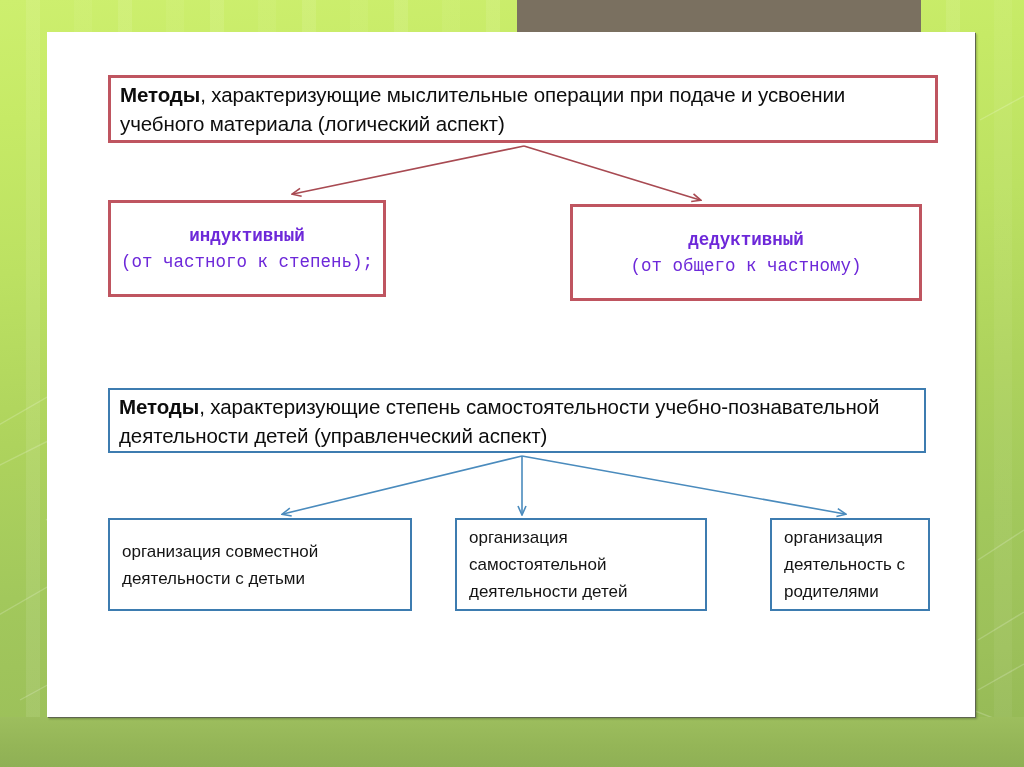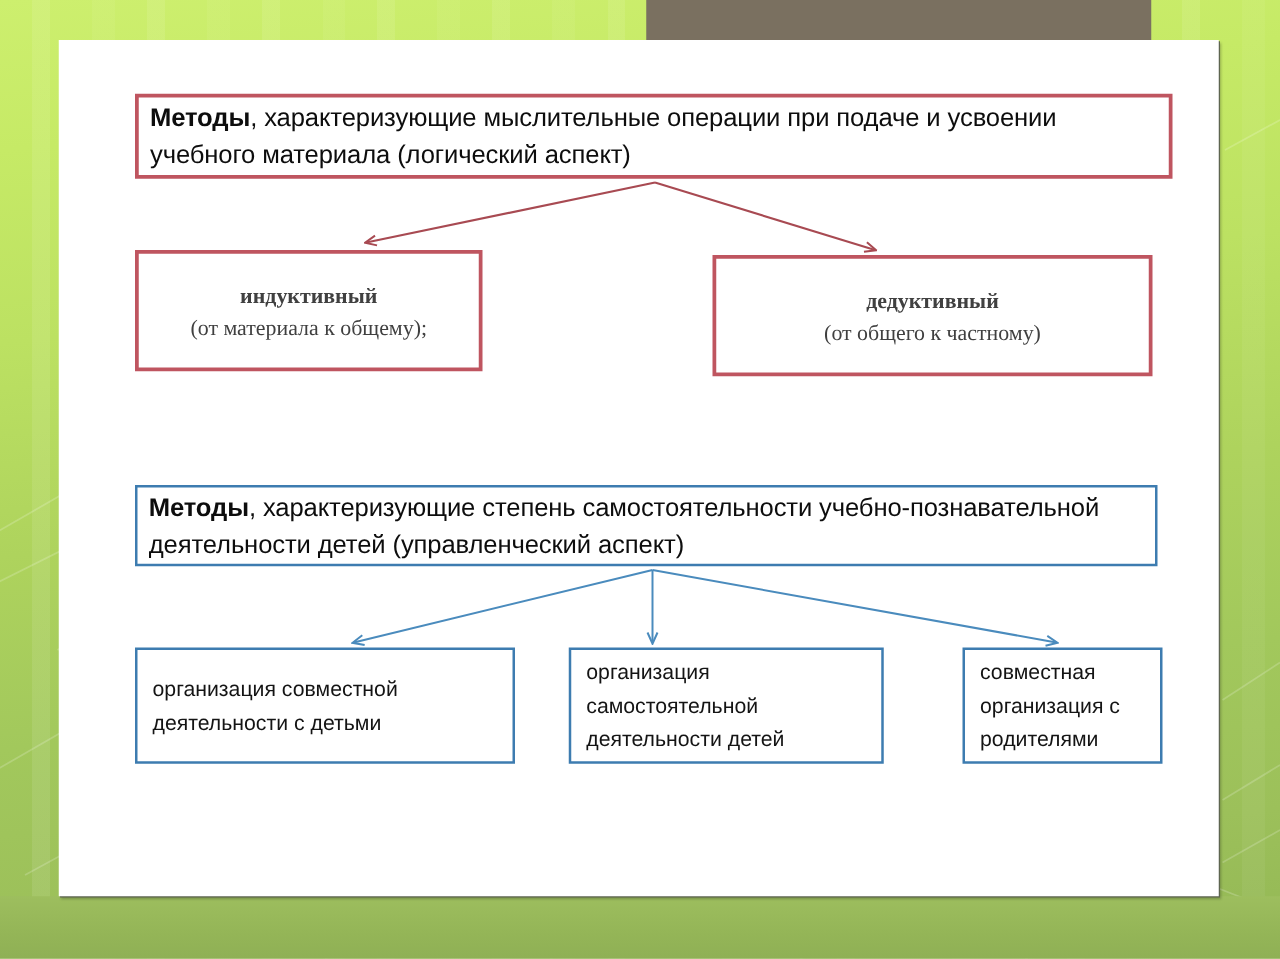--- a/index.html
+++ b/index.html
@@ -103,24 +103,24 @@
     font-family: Liberation Sans, sans-serif;
     font-size: 20.5px;
     line-height: 29px;
     color: #0d0d0d;
     padding: 0 9px;
     letter-spacing: -0.1px;
   }
   .hdr-text b { font-weight: bold; }
 
   .lvl2-text {
-    font-family: Liberation Serif, serif;
+    font-family: Liberation Mono, monospace;
     font-size: 17.5px;
     line-height: 26px;
-    color: #404040;
+    color: #6d28d9;
     text-align: center;
     padding: 0 6px;
   }
   .lvl2-text .strong { font-weight: bold; display: block; }
 
   .leaf-text {
     font-family: "Liberation Sans", sans-serif;
     font-size: 17px;
     line-height: 27px;
     color: #141414;
@@ -201,21 +201,21 @@
       </g>
     </svg>
 
     <div class="box red" id="hdr-logical">
       <div class="hdr-text"><b>Методы</b><span>, характеризующие мыслительные операции при подаче и усвоении учебного материала (логический аспект)</span></div>
     </div>
 
     <div class="box red" id="box-inductive">
       <div class="lvl2-text">
         <span class="strong">индуктивный</span>
-        <span>(от материала к общему);</span>
+        <span>(от частного к степень);</span>
       </div>
     </div>
 
     <div class="box red" id="box-deductive">
       <div class="lvl2-text">
         <span class="strong">дедуктивный</span>
         <span>(от общего к частному)</span>
       </div>
     </div>
 
@@ -225,17 +225,17 @@
 
     <div class="box blue" id="leaf-joint">
       <div class="leaf-text">организация совместной деятельности с детьми</div>
     </div>
 
     <div class="box blue" id="leaf-indep">
       <div class="leaf-text">организация самостоятельной деятельности детей</div>
     </div>
 
     <div class="box blue" id="leaf-parents">
-      <div class="leaf-text">совместная организация с родителями</div>
+      <div class="leaf-text">организация деятельность с родителями</div>
     </div>
 
   </div>
 </div>
 
 </body></html>

